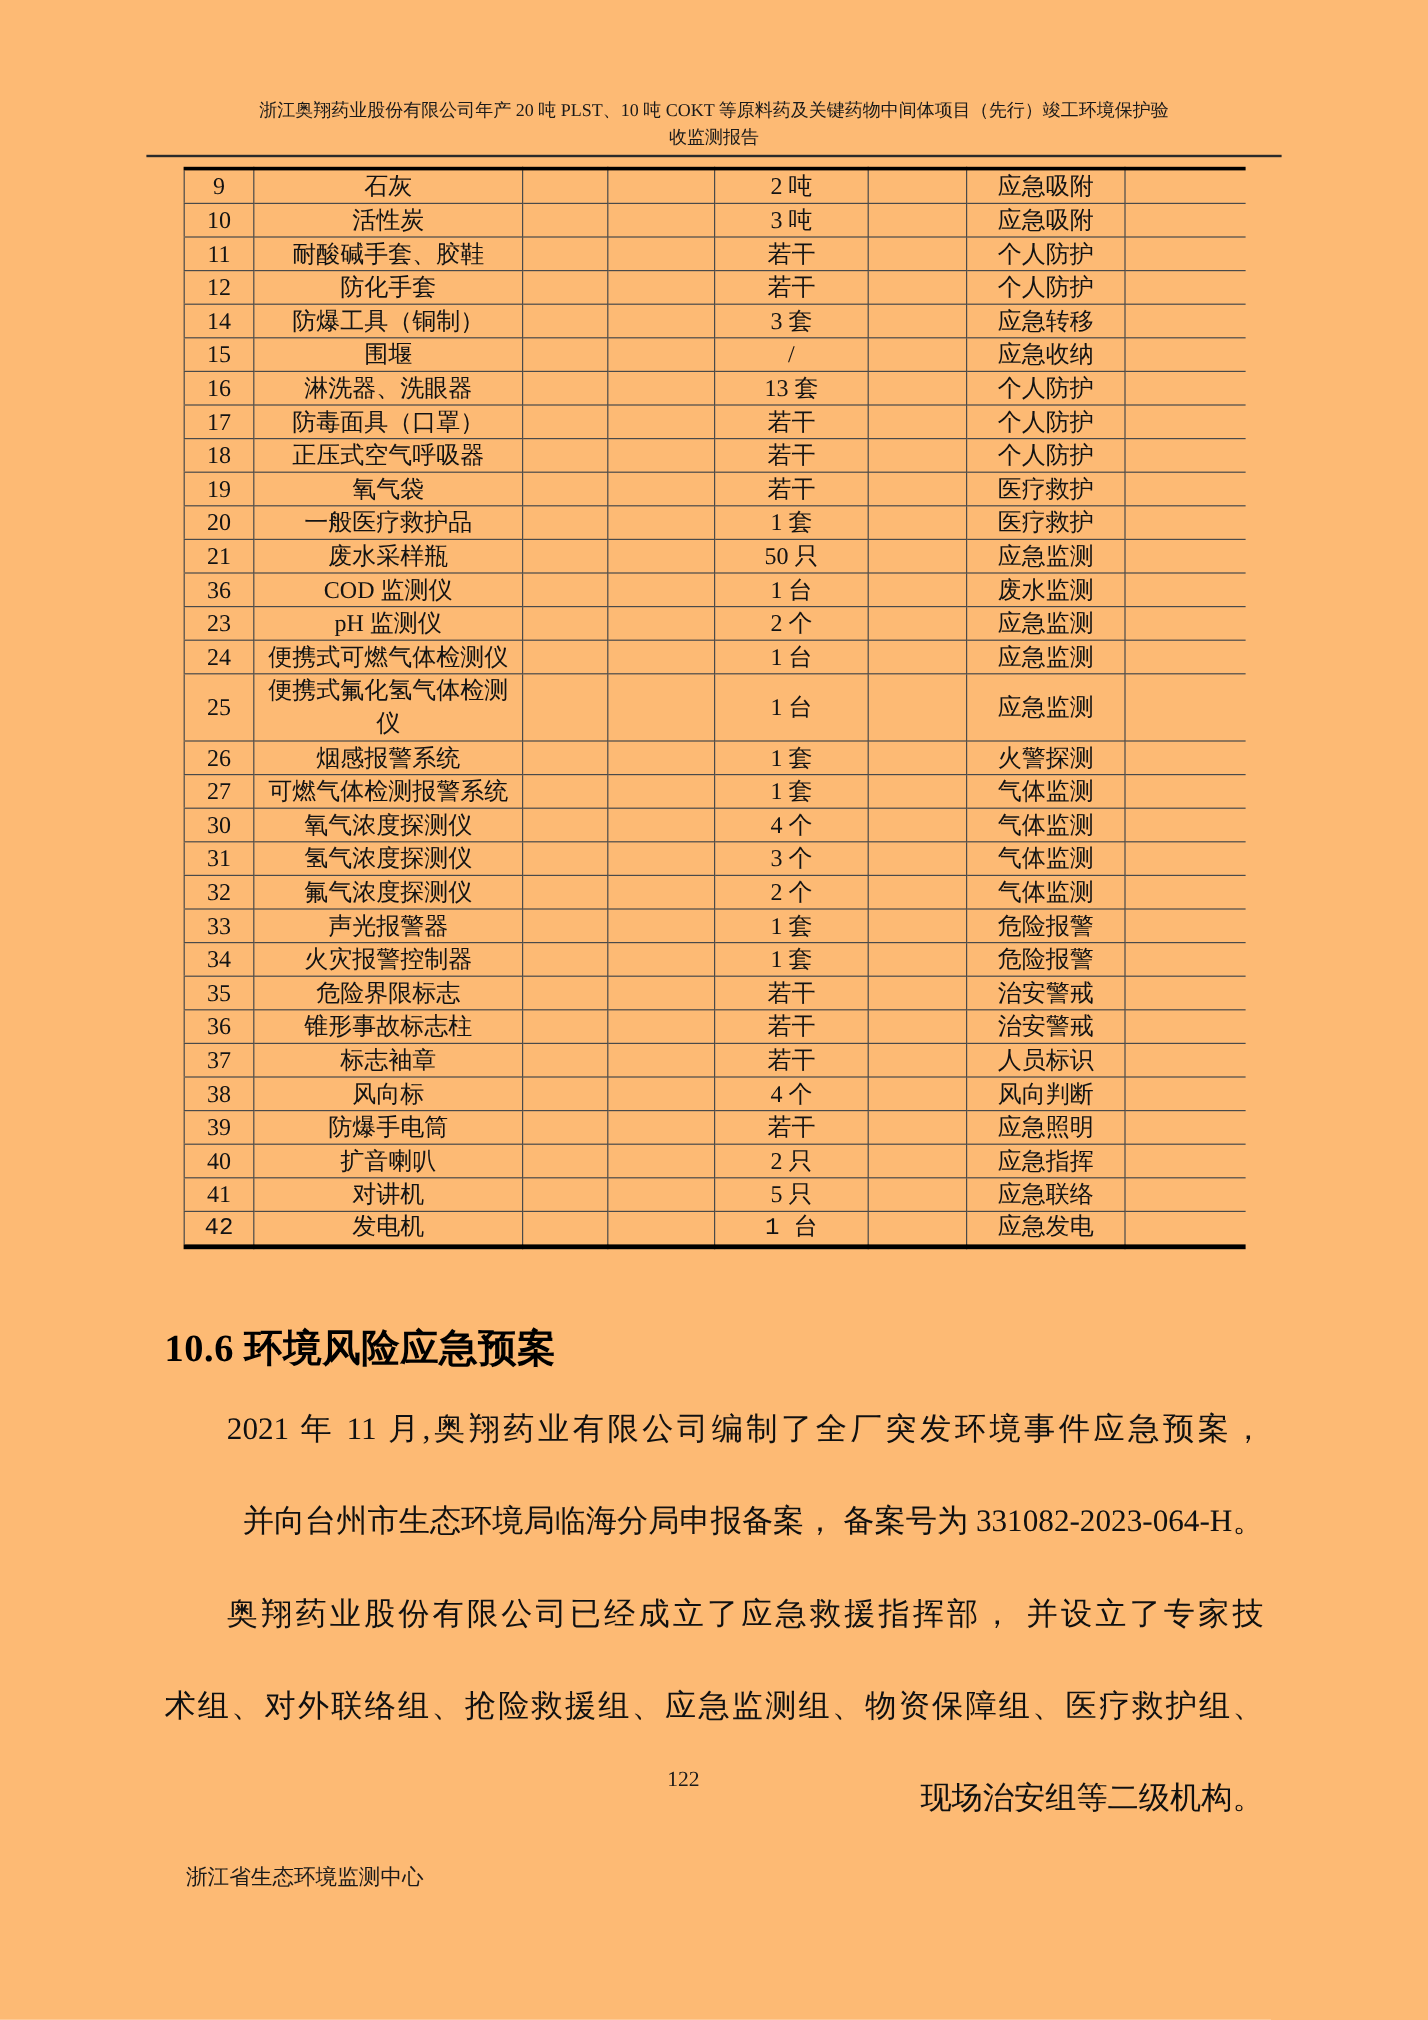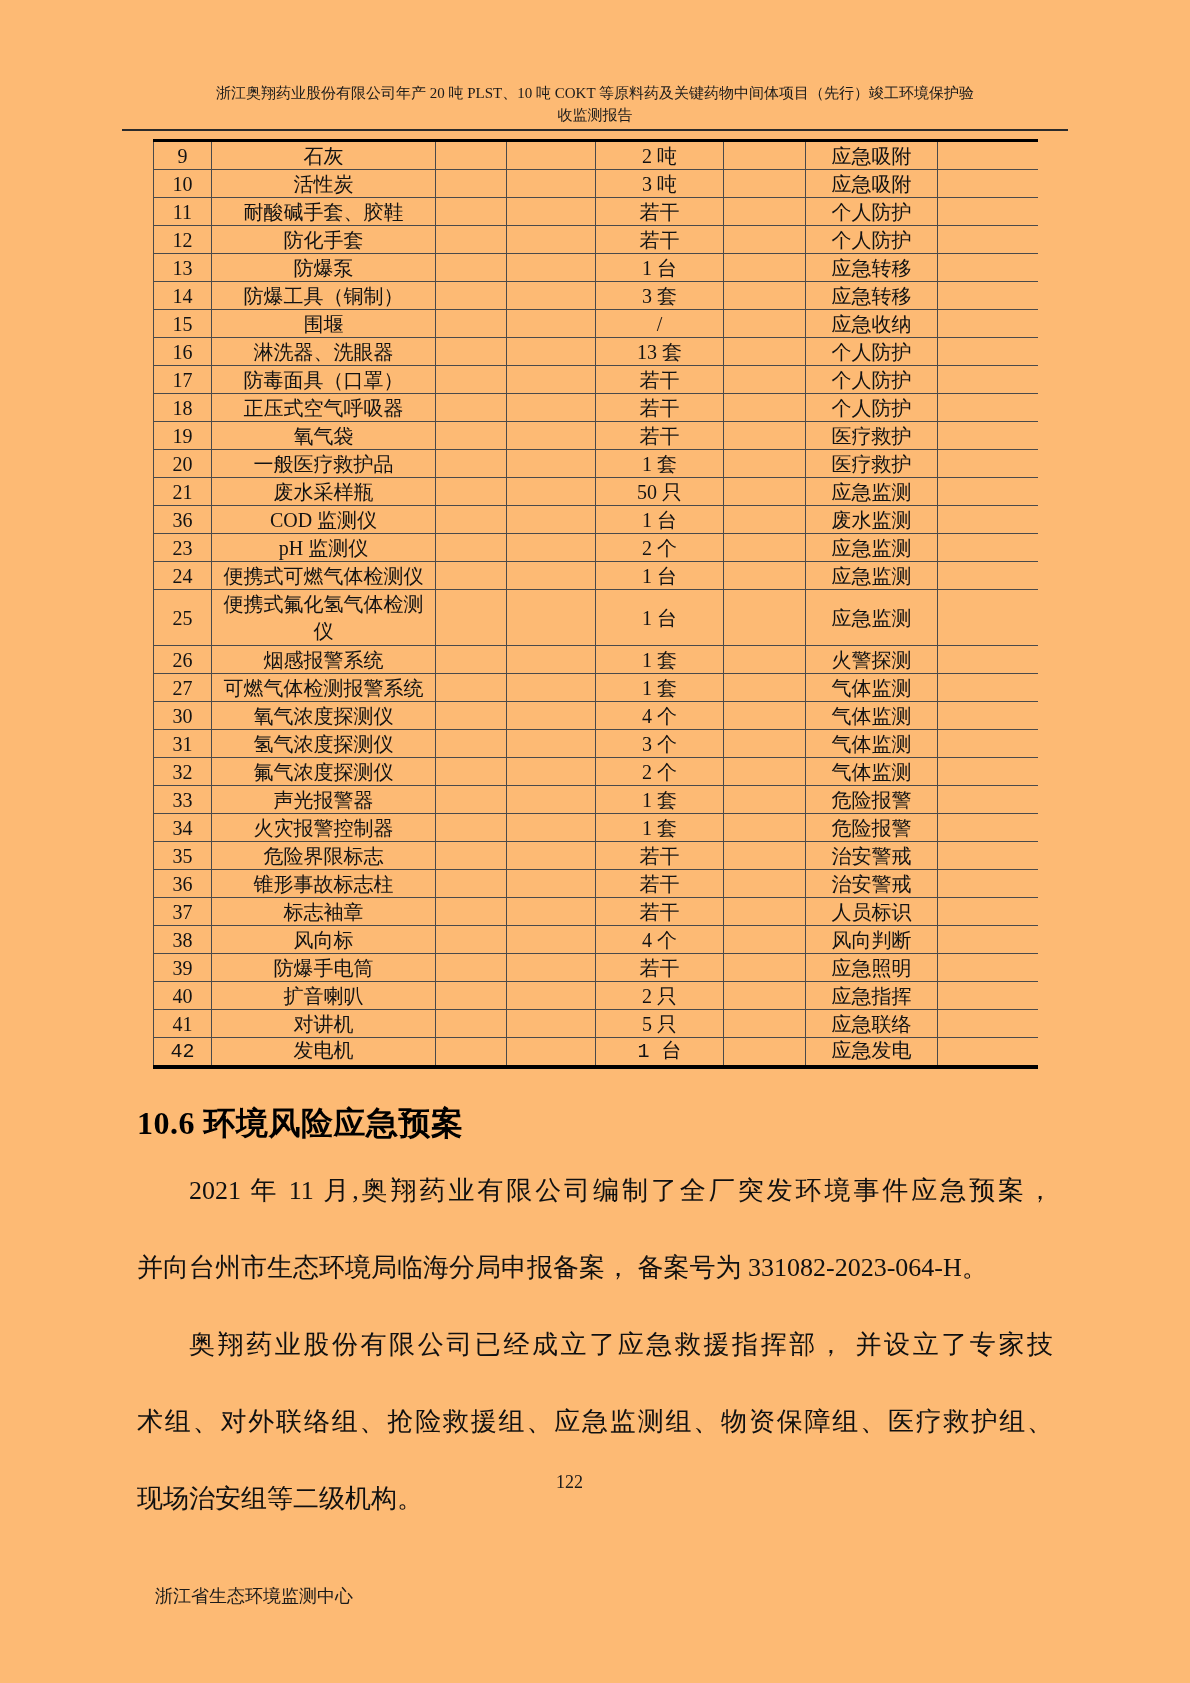--- a/index.html
+++ b/index.html
@@ -80,36 +80,36 @@
   .body-text {
     position: absolute;
     top: 1152px; left: 137px; width: 916px;
     font-size: 26px;
     color: #101010;
   }
   .body-line {
     height: 77px;
     line-height: 77px;
     white-space: nowrap;
+    text-align: right;
   }
   .body-line.justify {
     white-space: normal;
     text-align: justify;
     text-align-last: justify;
     text-justify: inter-character;
   }
   .body-line.indent { text-indent: 52px; }
 
   
   .footer-org {
     position: absolute;
     top: 1552px; left: 155px;
     font-size: 18px;
     color: #1a1a1a;
-    margin-top: 32px;
   }
   .footer-page {
     position: absolute;
     top: 1472px; left: 556px;
     font-size: 18px;
     color: #1a1a1a;
   }
 </style>
 </head>
 <body>
@@ -169,30 +169,20 @@
             <td>12</td>
             <td>防化手套</td>
             <td></td>
             <td></td>
             <td>若干</td>
             <td></td>
             <td>个人防护</td>
             <td></td>
           </tr>
           <tr>
-            <td>13</td>
-            <td>防爆泵</td>
-            <td></td>
-            <td></td>
-            <td>1 台</td>
-            <td></td>
-            <td>应急转移</td>
-            <td></td>
-          </tr>
-          <tr>
             <td>14</td>
             <td>防爆工具（铜制）</td>
             <td></td>
             <td></td>
             <td>3 套</td>
             <td></td>
             <td>应急转移</td>
             <td></td>
           </tr>
           <tr>

